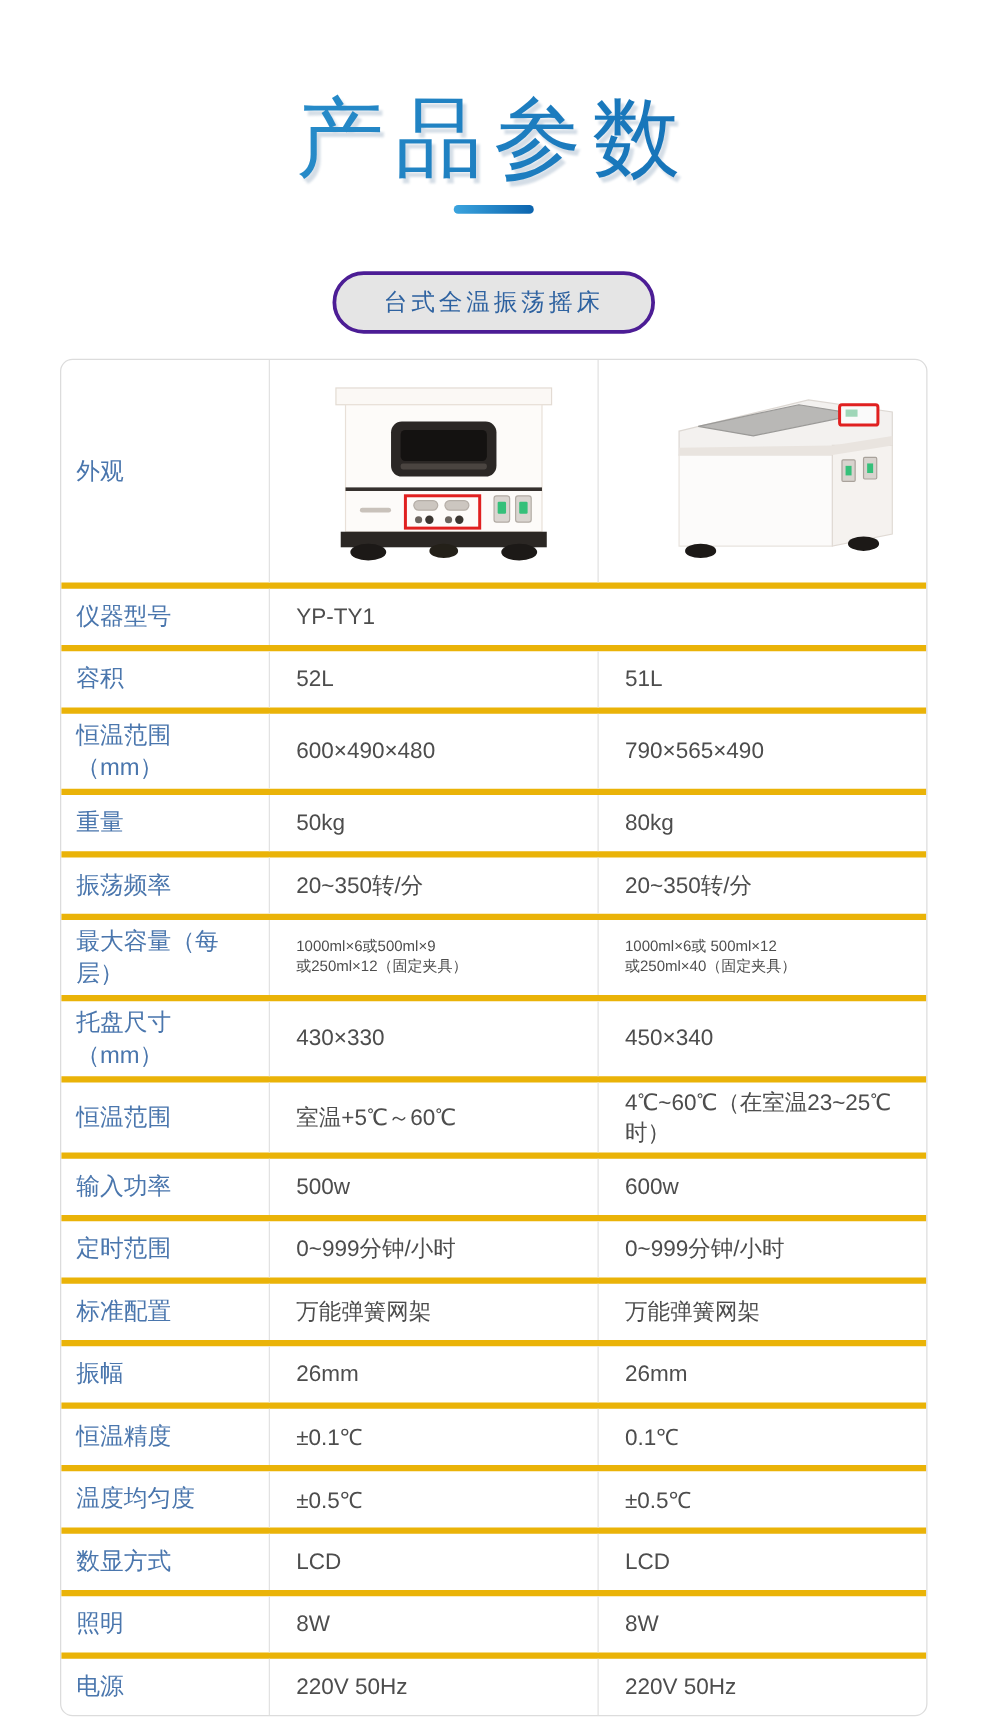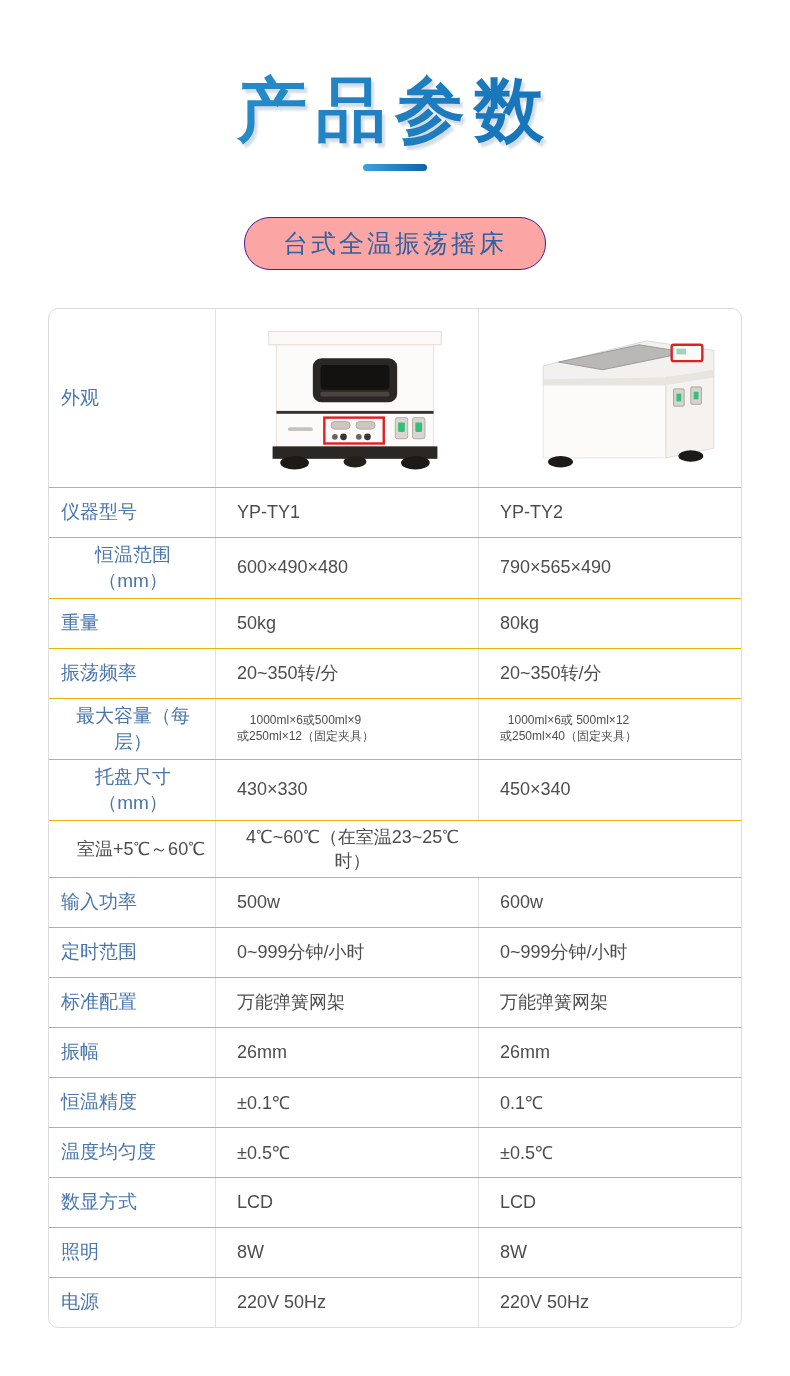--- a/index.html
+++ b/index.html
@@ -10,63 +10,63 @@
     margin: 0 auto;
     font-family: "Liberation Sans", sans-serif;
     position: relative;
   }
 
   
   .page-title {
     margin: 74px auto 0;
     text-align: center;
     font-size: 70px;
-    font-weight: 700;
+    font-weight: 400;
     letter-spacing: 9px;
     line-height: 1.05;
     background: linear-gradient(100deg, #2f97d1 10%, #0d67b0 90%);
     -webkit-background-clip: text;
     background-clip: text;
     color: transparent;
     filter: drop-shadow(3px 4px 1px rgba(160,180,200,0.45));
   }
   .title-dash {
     width: 64px;
     height: 7px;
     margin: 16px auto 0;
     border-radius: 4px;
     background: linear-gradient(90deg, #3ba4de, #0c64ae);
   }
   .badge {
     display: table;
     margin: 46px auto 0;
     padding: 9px 38px;
-    border: 1px solid #4c1d95;
+    border: 3px solid #4c1d95;
     border-radius: 26px;
     color: #2e62a0;
-    font-size: 25px;
+    font-size: 19px;
     letter-spacing: 3px;
-    background: #fca5a5;
+    background: #e5e5e5;
   }
 
   
   .spec-table {
     width: 694px;
-    margin: 38px auto 0;
+    margin: 20px auto 0;
     border: 1px solid #dcdcdc;
     border-radius: 10px;
     overflow: hidden;
     background: #ffffff;
   }
   .row {
     display: grid;
     grid-template-columns: 166px 263px 1fr;
     min-height: 50px;
   }
-  .row + .row, #spec-rows .row:first-child { border-top: 1px solid #eab308; text-align: center; }
+  .row + .row, #spec-rows .row:first-child { border-top: 5px solid #eab308; }
   .cell {
     display: flex;
     align-items: center;
     padding: 4px 10px 4px 28px;
     font-size: 18px;
     color: #4d4d4d;
     overflow: hidden;
   }
   .cell + .cell { border-left: 1px solid #e2e2e2; padding-left: 21px; }
   .label-cell {
@@ -143,23 +143,27 @@
           <ellipse cx="60" cy="152" rx="13" ry="6" fill="#1c1917"></ellipse>
           <ellipse cx="196" cy="146" rx="13" ry="6" fill="#1c1917"></ellipse>
         </svg>
       </div>
     </div>
 
     <div id="spec-rows">
     <div class="row">
       <div class="cell label-cell">仪器型号</div>
       <div class="cell value-cell v1">YP-TY1</div>
-      <div class="cell value-cell v2">YP-TY2</div>
-    </div>
-
+    </div>
+
+    <div class="row">
+      <div class="cell label-cell">容积</div>
+      <div class="cell value-cell v1">52L</div>
+      <div class="cell value-cell v2">51L</div>
+    </div>
 
     <div class="row">
       <div class="cell label-cell">恒温范围（mm）</div>
       <div class="cell value-cell v1">600×490×480</div>
       <div class="cell value-cell v2">790×565×490</div>
     </div>
 
     <div class="row">
       <div class="cell label-cell">重量</div>
       <div class="cell value-cell v1">50kg</div>
@@ -180,20 +184,21 @@
 或250ml×40（固定夹具）</div>
     </div>
 
     <div class="row">
       <div class="cell label-cell">托盘尺寸（mm）</div>
       <div class="cell value-cell v1">430×330</div>
       <div class="cell value-cell v2">450×340</div>
     </div>
 
     <div class="row">
+      <div class="cell label-cell">恒温范围</div>
       <div class="cell value-cell v1">室温+5℃～60℃</div>
       <div class="cell value-cell v2">4℃~60℃（在室温23~25℃时）</div>
     </div>
 
     <div class="row">
       <div class="cell label-cell">输入功率</div>
       <div class="cell value-cell v1">500w</div>
       <div class="cell value-cell v2">600w</div>
     </div>
 

